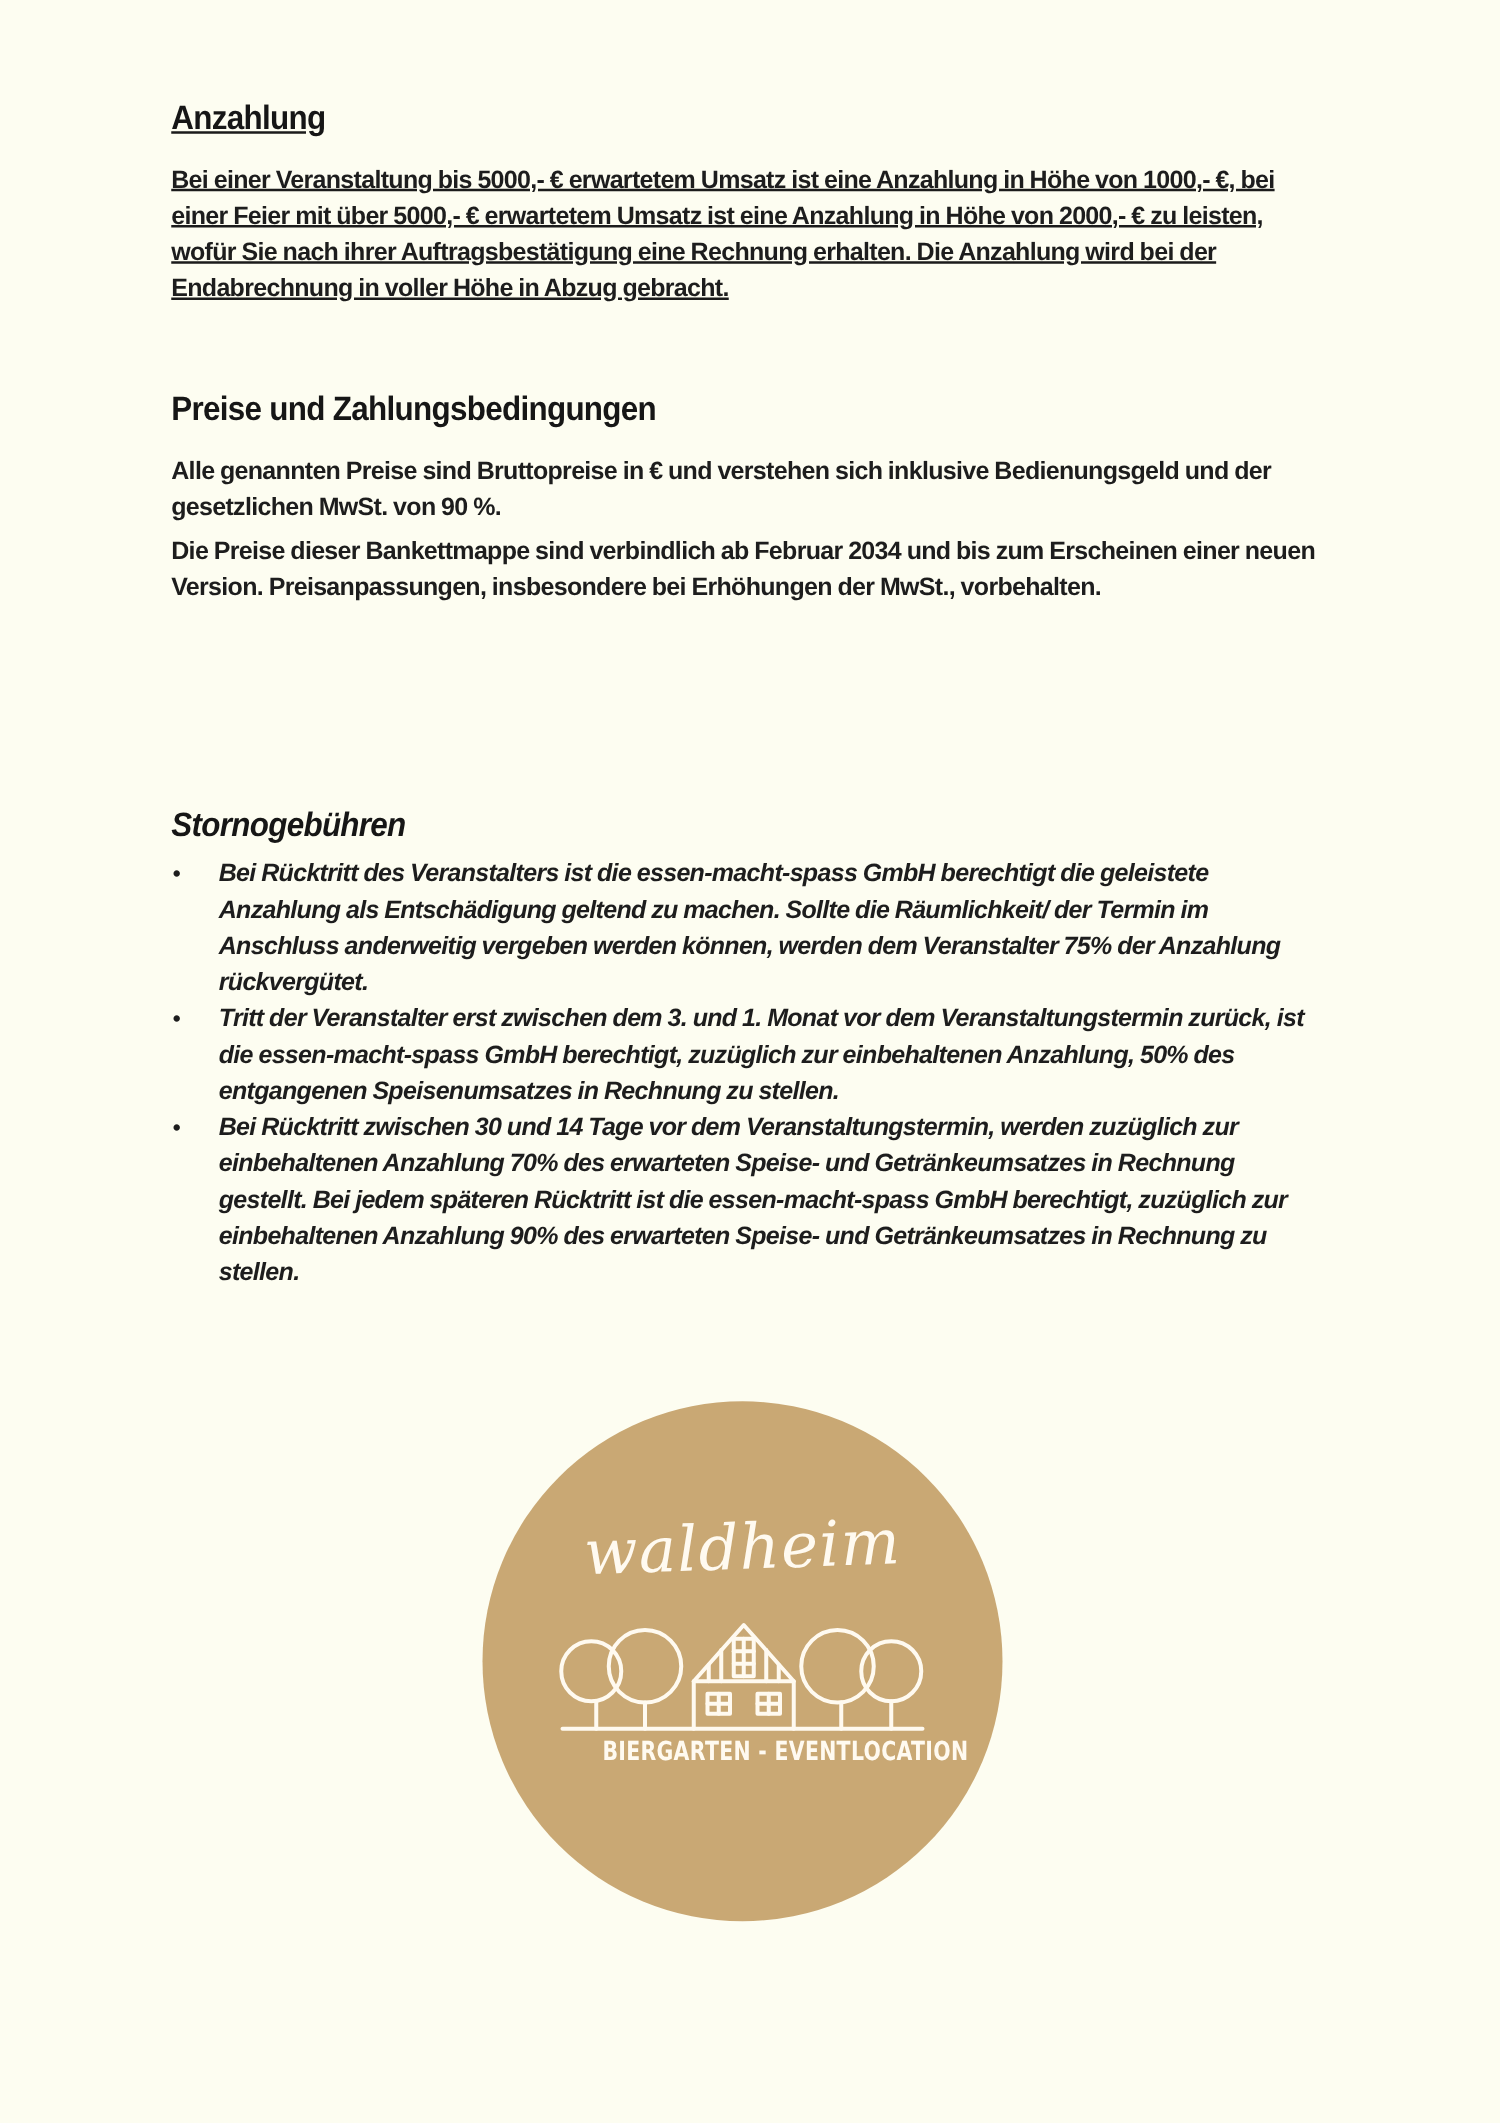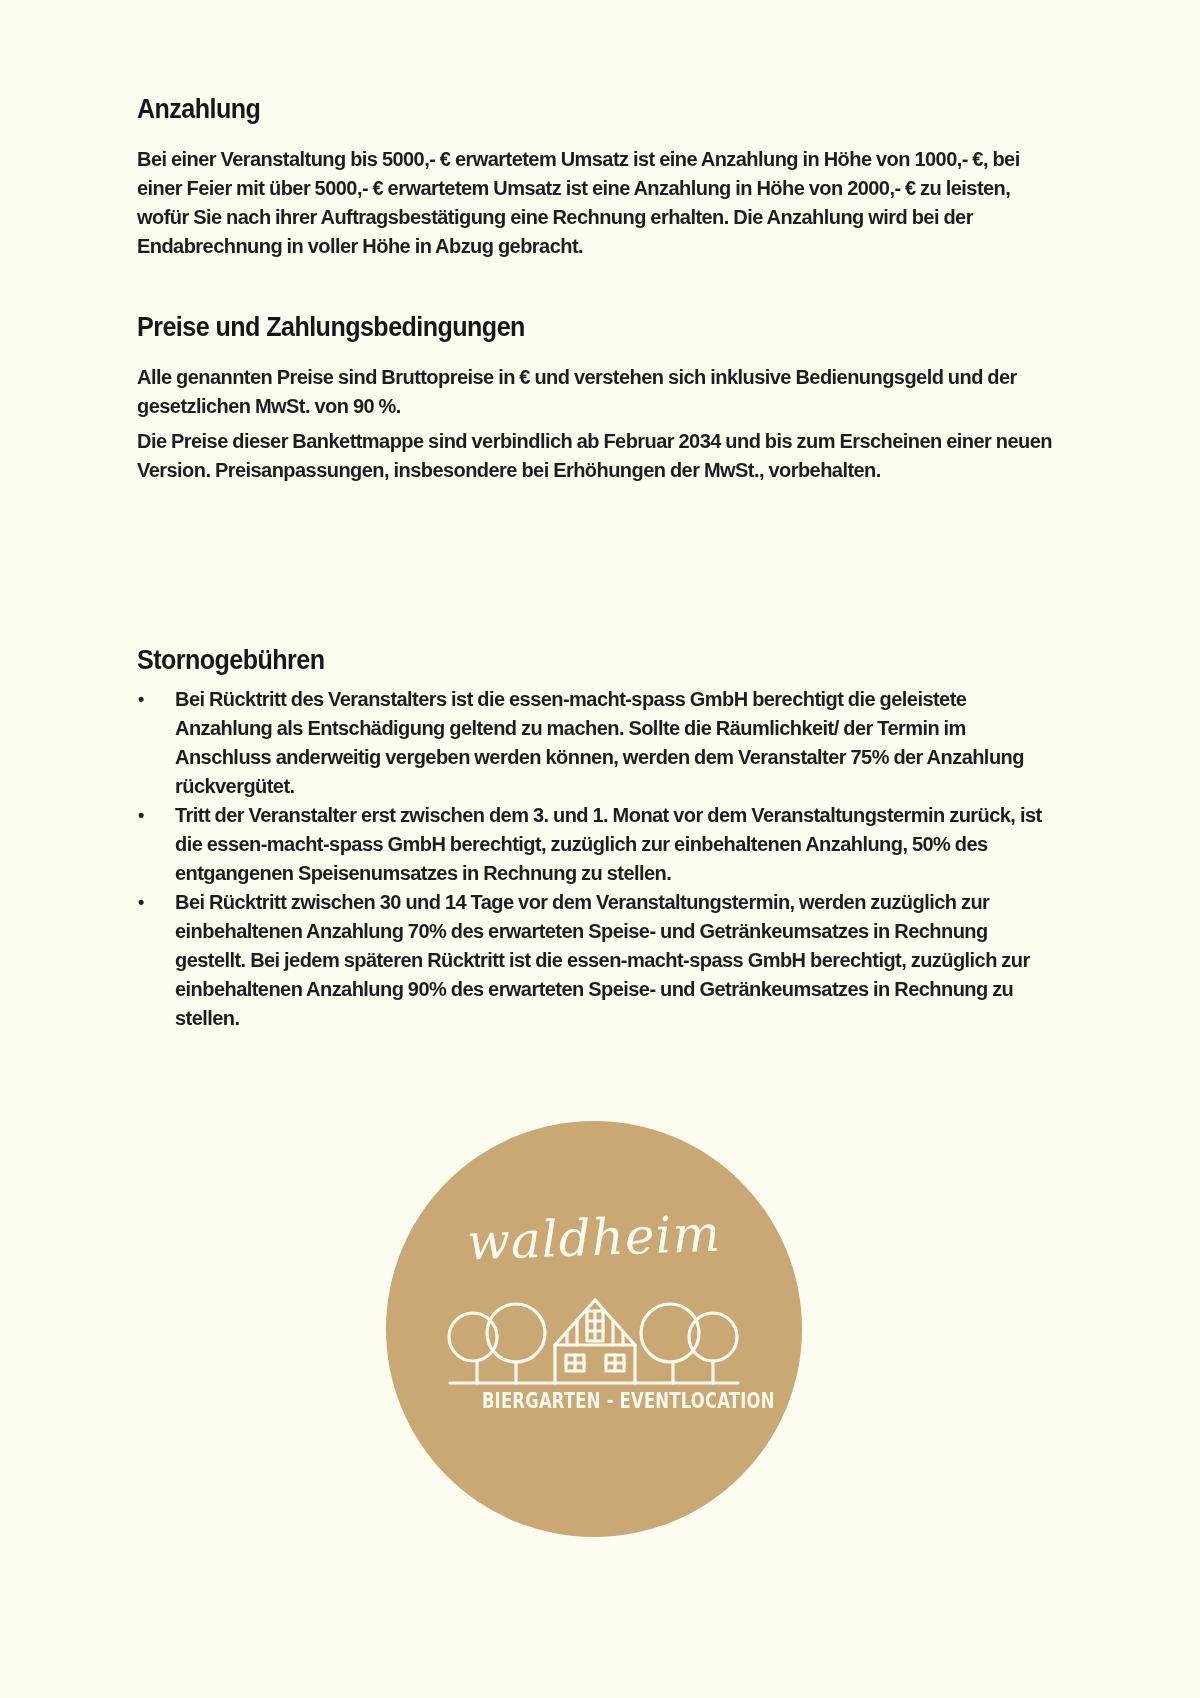--- a/index.html
+++ b/index.html
@@ -116,36 +116,36 @@
       transform: scaleX(0.78);
       transform-origin: center center;
       white-space: nowrap;
     }
   </style>
 </head>
 <body>
 
 <div class="page">
 
-  <section class="section" style="top:92px;">
+  <section class="section" style="top:77px;text-decoration:underline;">
     <h2>Anzahlung</h2>
     <div class="body-block">
       <p class="para">Bei einer Veranstaltung bis 5000,- € erwartetem Umsatz ist eine Anzahlung in Höhe von 1000,- €, bei einer Feier mit über 5000,- € erwartetem Umsatz ist eine Anzahlung in Höhe von 2000,- € zu leisten, wofür Sie nach ihrer Auftragsbestätigung eine Rechnung erhalten. Die Anzahlung wird bei der Endabrechnung in voller Höhe in Abzug gebracht.</p>
     </div>
   </section>
 
   <section class="section" style="top:310px;">
     <h2>Preise und Zahlungsbedingungen</h2>
     <div class="body-block">
       <p class="para">Alle genannten Preise sind Bruttopreise in € und verstehen sich inklusive Bedienungsgeld und der gesetzlichen MwSt. von 90 %.</p>
       <p class="para">Die Preise dieser Bankettmappe sind verbindlich ab Februar 2034 und bis zum Erscheinen einer neuen Version. Preisanpassungen, insbesondere bei Erhöhungen der MwSt., vorbehalten.</p>
     </div>
   </section>
 
-  <section class="section" style="top:643px;">
+  <section class="section" style="top:643px;font-style:italic;">
     <h2>Stornogebühren</h2>
     <ul class="bullets">
       <li>
         <span class="bullet-dot">•</span>
         <span>Bei Rücktritt des Veranstalters ist die essen-macht-spass GmbH berechtigt die geleistete Anzahlung als Entschädigung geltend zu machen. Sollte die Räumlichkeit/ der Termin im Anschluss anderweitig vergeben werden können, werden dem Veranstalter 75% der Anzahlung rückvergütet.</span>
       </li>
       <li>
         <span class="bullet-dot">•</span>
         <span>Tritt der Veranstalter erst zwischen dem 3. und 1. Monat vor dem Veranstaltungstermin zurück, ist die essen-macht-spass GmbH berechtigt, zuzüglich zur einbehaltenen Anzahlung, 50% des entgangenen Speisenumsatzes in Rechnung zu stellen.</span>
       </li>

